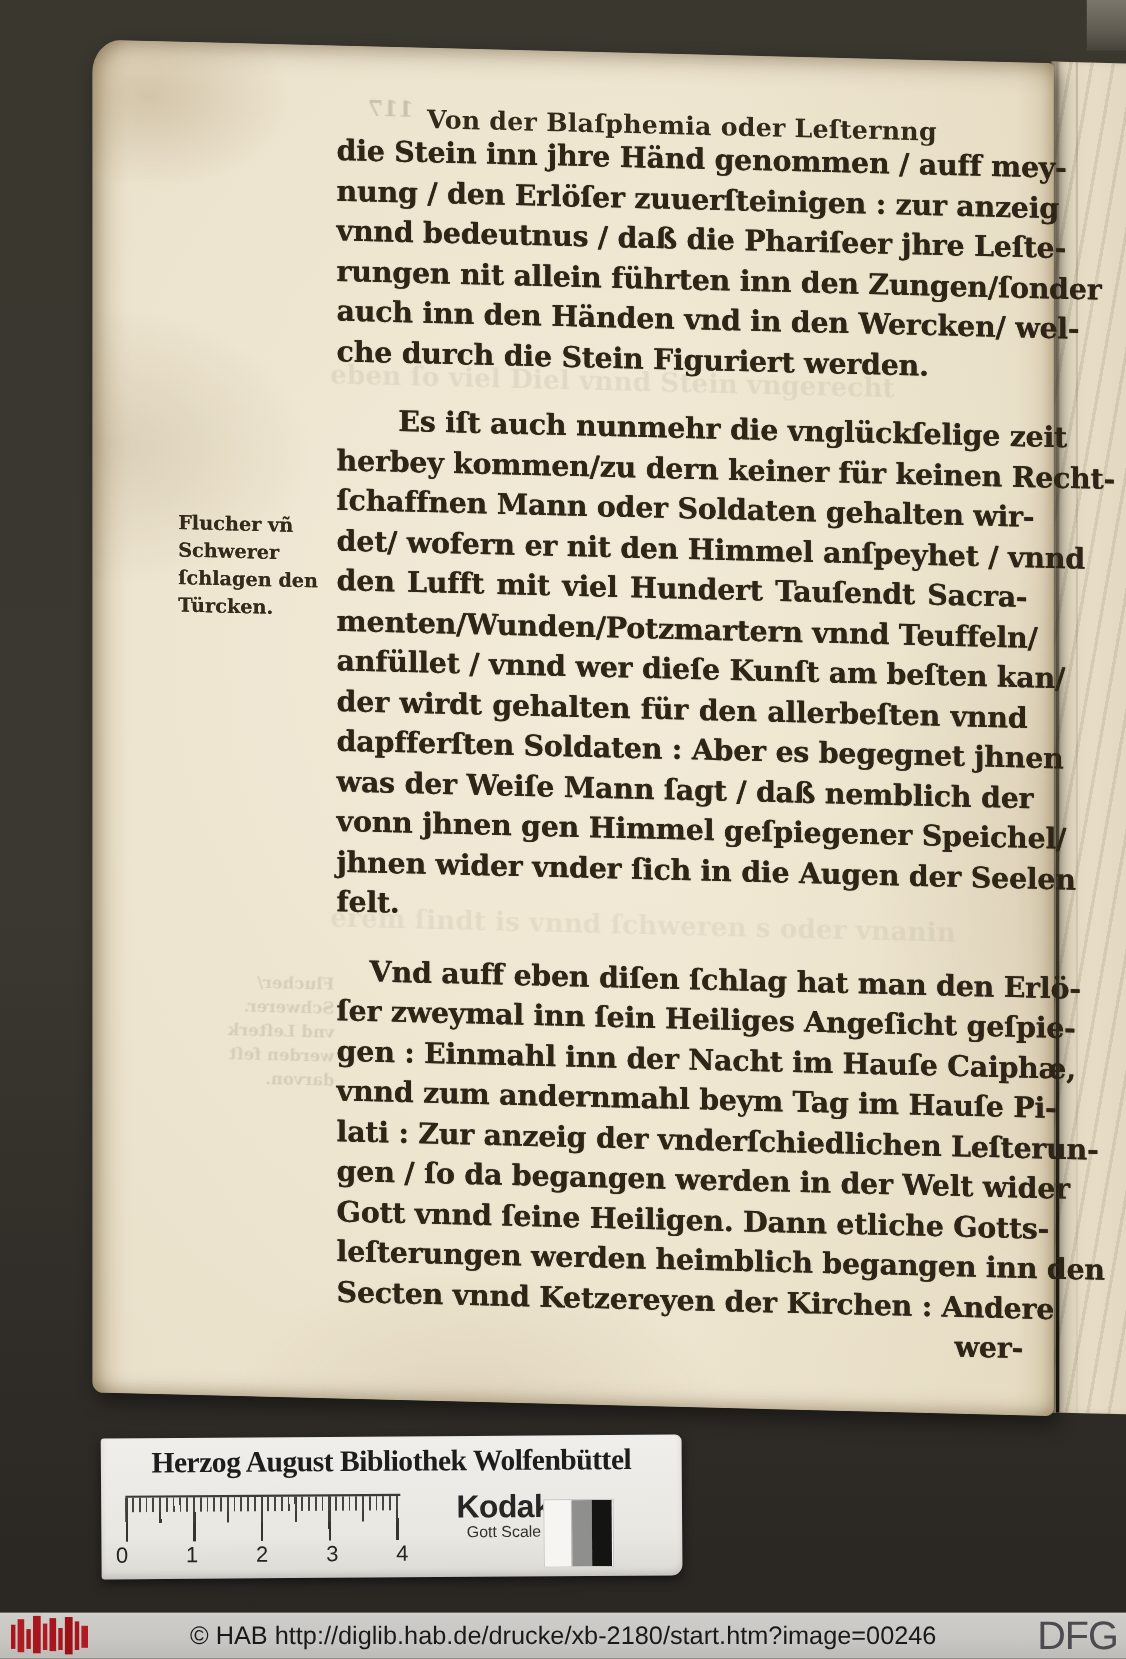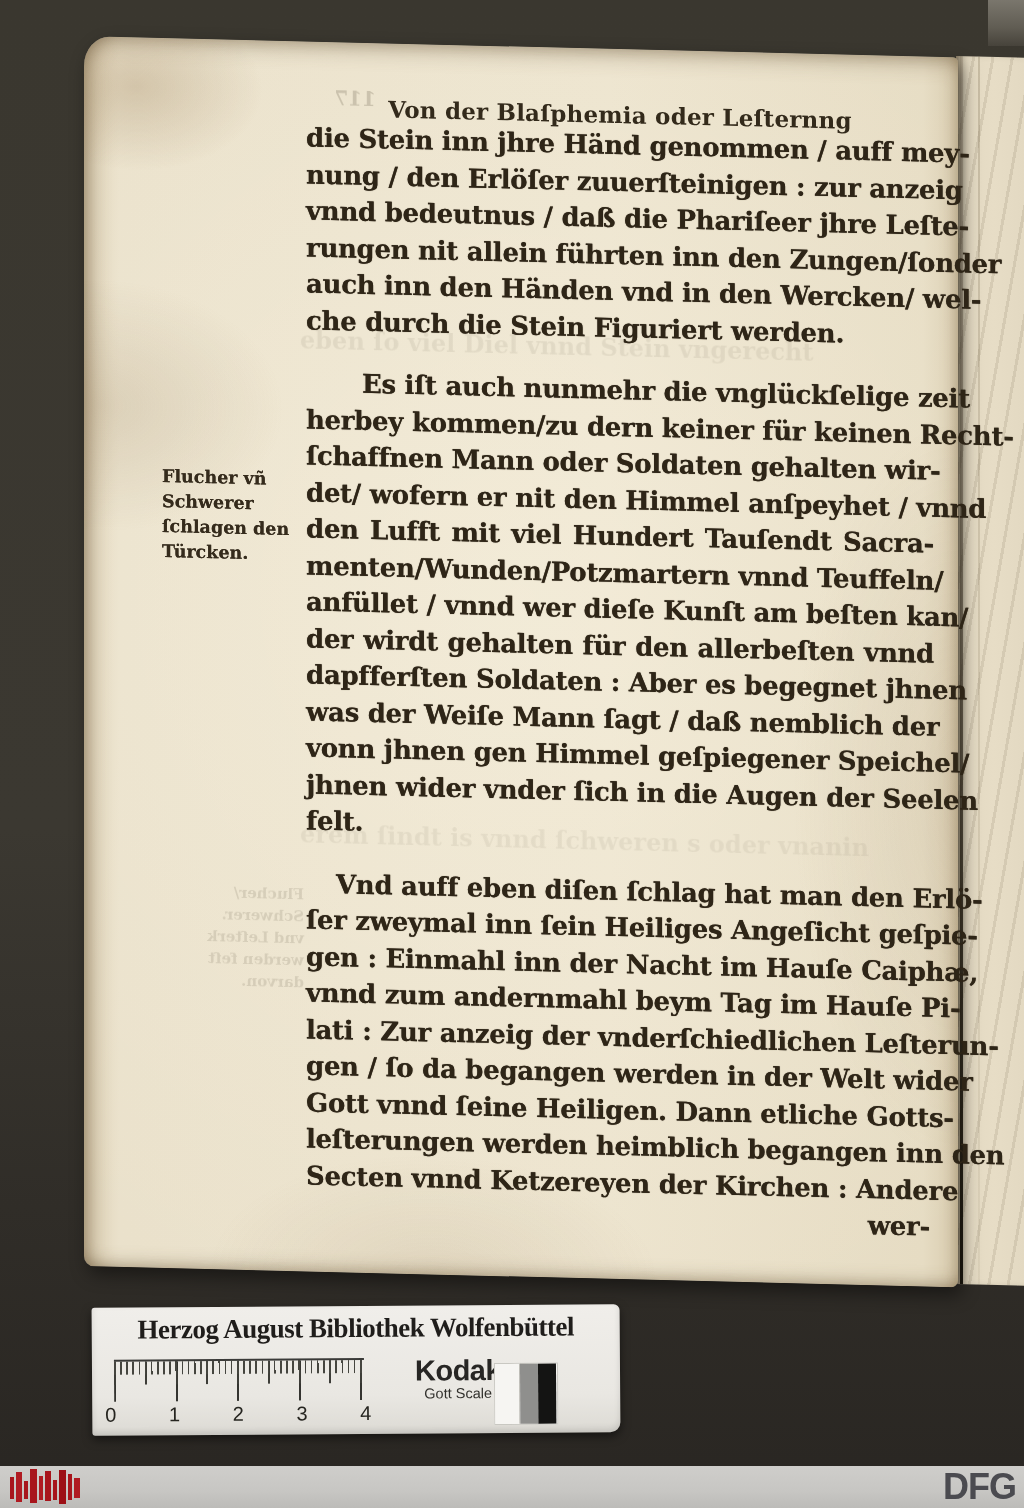--- a/index.html
+++ b/index.html
@@ -107,21 +107,21 @@
   .hab-bars span:nth-child(4){width:7px;height:34px;margin-top:0;}
   .hab-bars span:nth-child(5){width:4px;height:24px;margin-top:7px;background:#b01b22;}
   .hab-bars span:nth-child(6){width:6px;height:30px;margin-top:2px;}
   .hab-bars span:nth-child(7){width:4px;height:20px;margin-top:11px;}
   .hab-bars span:nth-child(8){width:7px;height:34px;margin-top:1px;background:#9d1016;}
   .hab-bars span:nth-child(9){width:4px;height:26px;margin-top:5px;}
   .hab-bars span:nth-child(10){width:6px;height:20px;margin-top:9px;background:#b01b22;}
   .copyright{position:absolute;left:50%;top:50%;transform:translate(-50%,-50%);
     font-size:23px;color:#191919;white-space:nowrap;}
   .dfg{position:absolute;right:8px;top:50%;transform:translateY(-50%);
-    font-weight:700;font-size:36px;color:#4b4b50;letter-spacing:-1px;}
+    font-weight:400;font-size:36px;color:#4b4b50;letter-spacing:-1px;}
 </style>
 </head>
 <body>
 
 <div class="corner-wedge"></div>
 <div class="facing-strip">
   <div class="edge-line"></div>
   <div class="crease"></div>
 </div>
 
@@ -221,14 +221,15 @@
       <span></span>
       <span></span>
       <span></span>
       <span></span>
     <span></span>
       <span></span>
       <span></span>
       <span></span>
       <span></span>
   </div>
+  <div class="copyright">© HAB http://diglib.hab.de/drucke/xb-2180/start.htm?image=00246</div>
   <div class="dfg">DFG</div>
 </div>
 
 </body></html>

